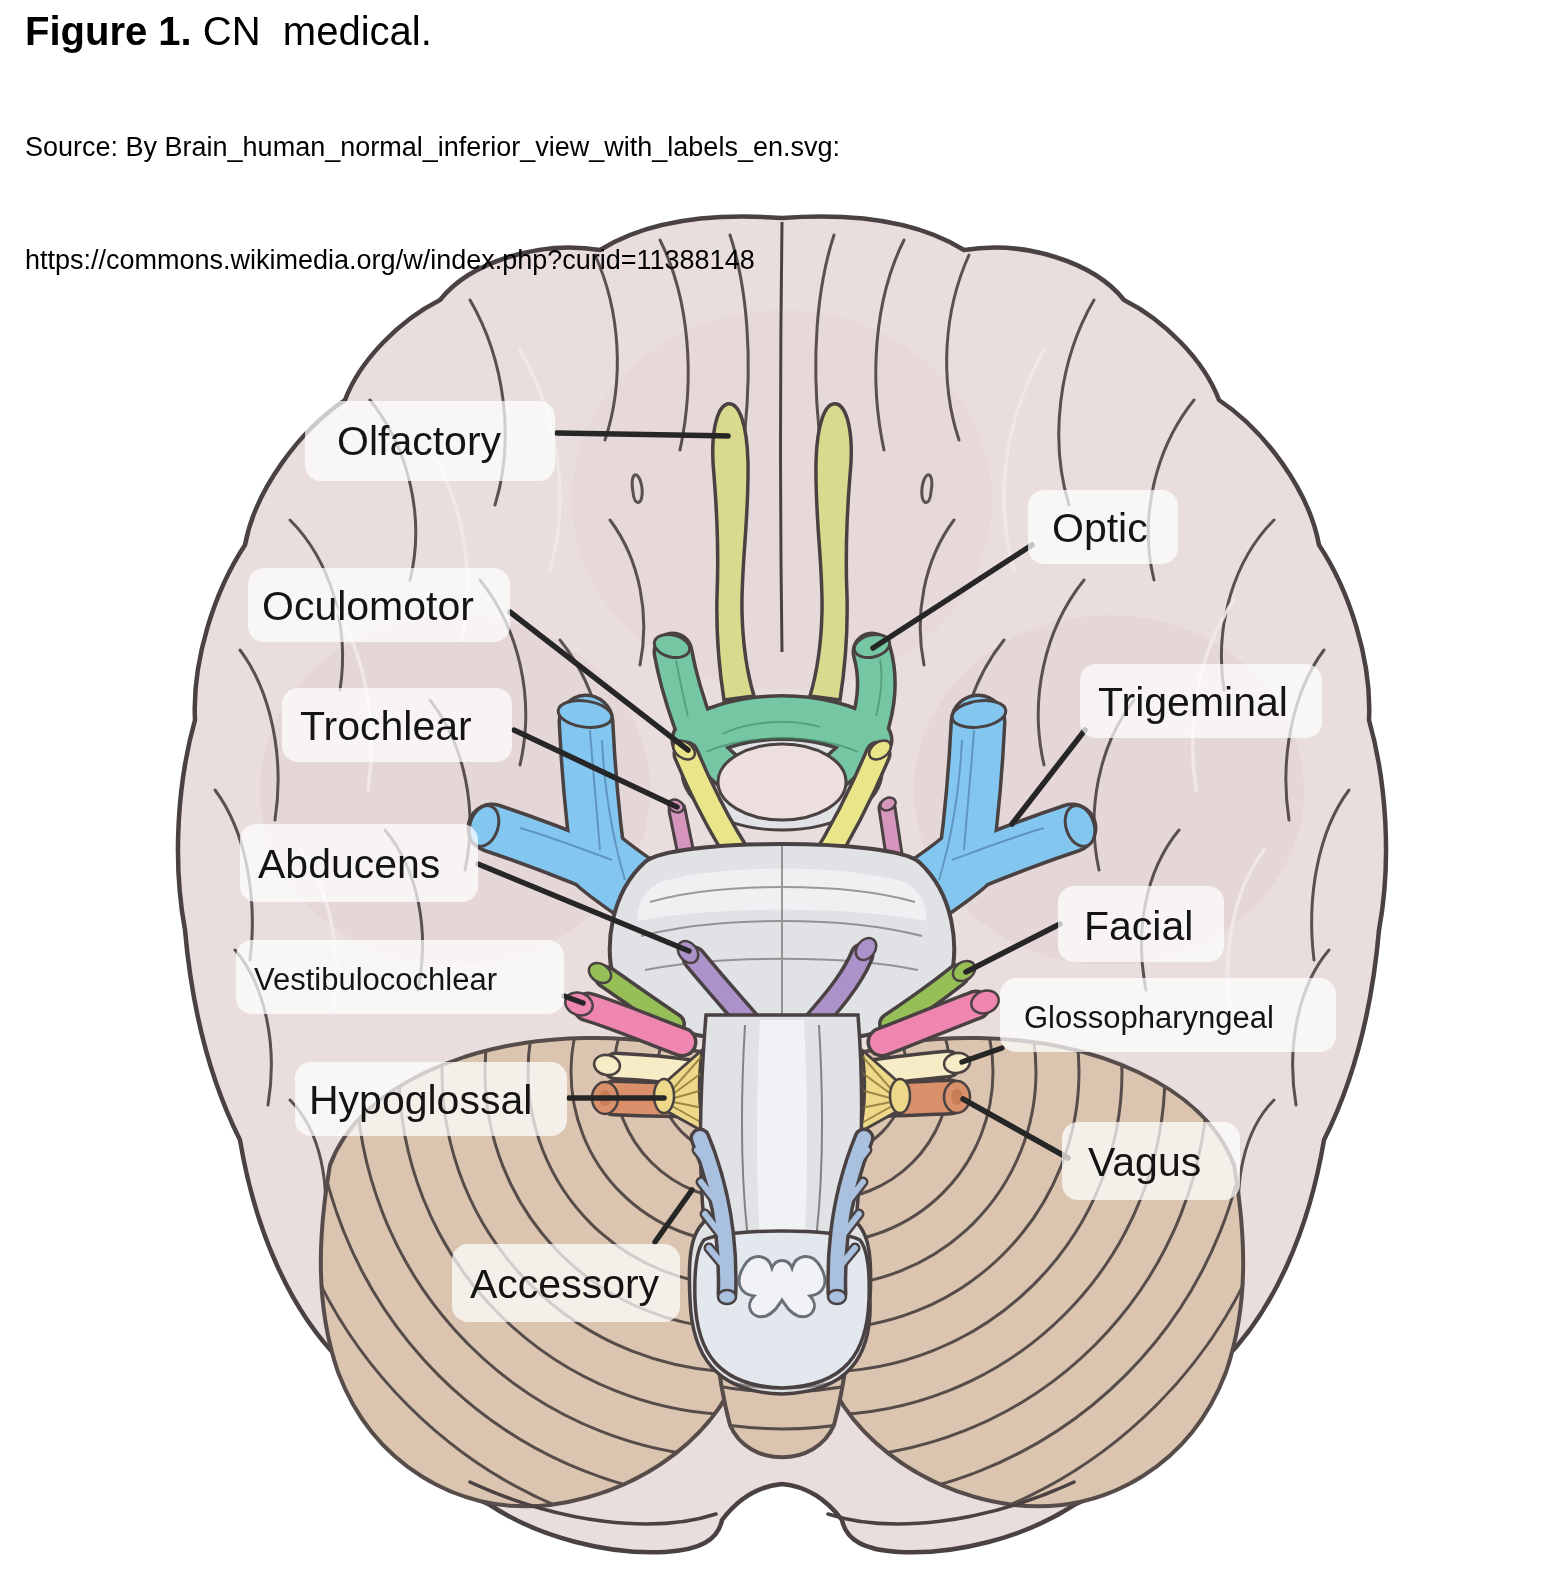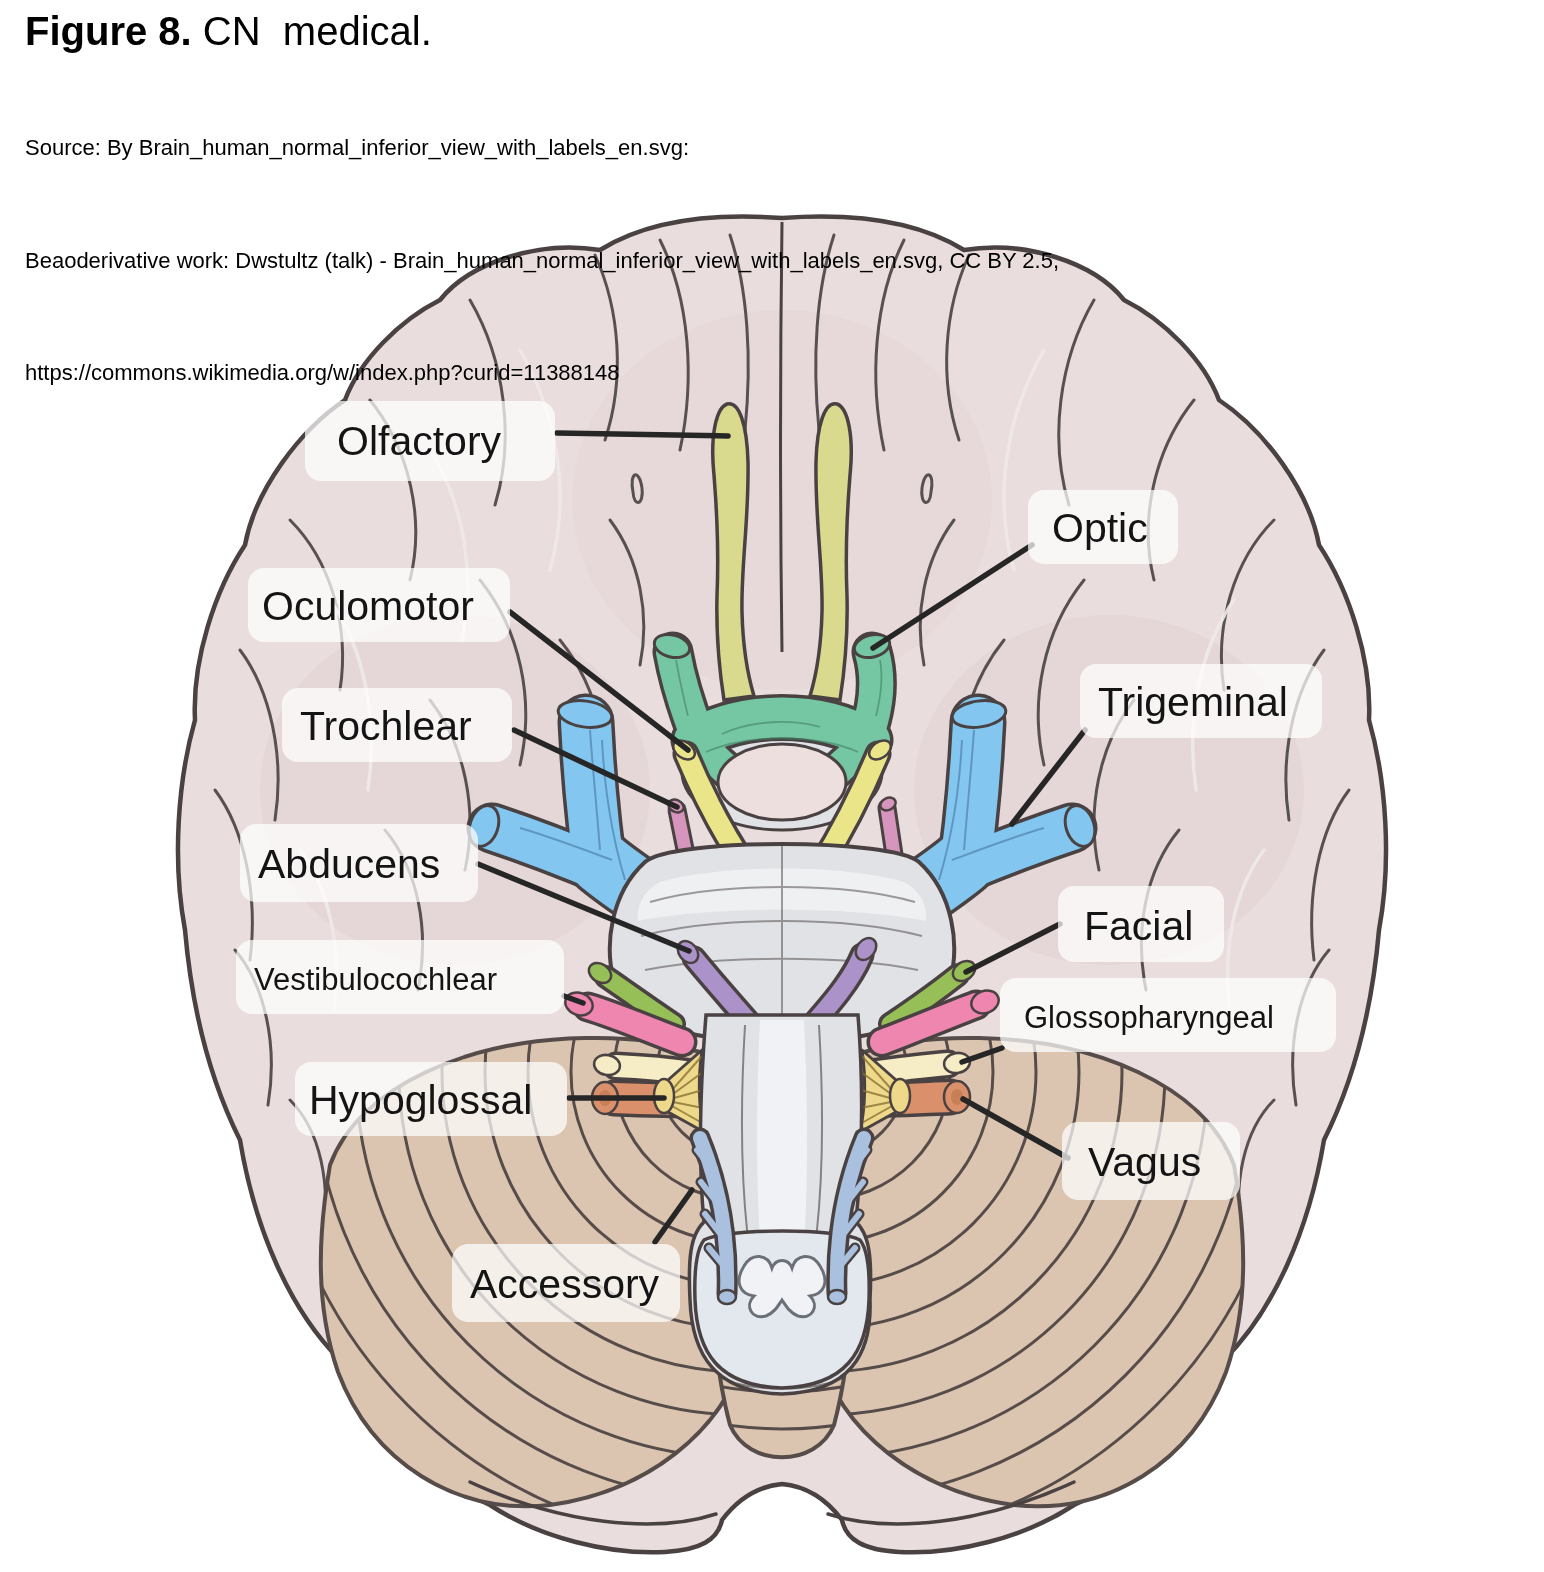--- a/index.html
+++ b/index.html
@@ -2,35 +2,34 @@
 <html><head>
 <meta charset="utf-8">
 <style>
   html,body{margin:0;padding:0;background:#fff;}
   #page{position:relative;width:1544px;height:1572px;overflow:hidden;background:#fff;
         font-family:"Liberation Sans",sans-serif;color:#111;}
   #diagram-svg{position:absolute;left:0;top:0;}
   .caption{position:absolute;left:25px;top:8px;width:1505px;z-index:5;}
   .caption-title{font-size:40px;line-height:46px;white-space:pre-wrap;color:#000;}
   .caption-title .bold{font-weight:bold;}
-  .caption-source{font-size:22px;line-height:37.5px;white-space:pre-wrap;color:#000;}
+  .caption-source{font-size:27px;line-height:37.5px;white-space:pre-wrap;color:#000;}
   text.lbl-big{font-size:41px;fill:#141414;}
   text.lbl-small{font-size:31px;fill:#141414;}
   .outline{stroke:#4a4242;fill:none;}
 </style>
 </head>
 <body>
 
 <div id="page">
 
   <div class="caption">
-    <div class="caption-title"><span class="bold">Figure 8.</span><span> CN  medical.</span></div>
+    <div class="caption-title"><span class="bold">Figure 1.</span><span> CN  medical.</span></div>
     <div class="caption-source">
       <div>Source: By Brain_human_normal_inferior_view_with_labels_en.svg:</div>
-      <div>Beaoderivative work: Dwstultz (talk) - Brain_human_normal_inferior_view_with_labels_en.svg, CC BY 2.5,</div>
       <div>https://commons.wikimedia.org/w/index.php?curid=11388148</div>
     </div>
   </div>
 
   <svg id="diagram-svg" width="1544" height="1572" viewBox="0 0 1544 1572">
     <defs>
 
       <path id="op1" d="M 700,742 C 688,712 678,680 673,652" fill="none"></path>
       <path id="op2" d="M 864,742 C 876,712 880,680 872,652" fill="none"></path>
       <path id="op3" d="M 694,740 C 740,710 824,710 870,740" fill="none"></path>

